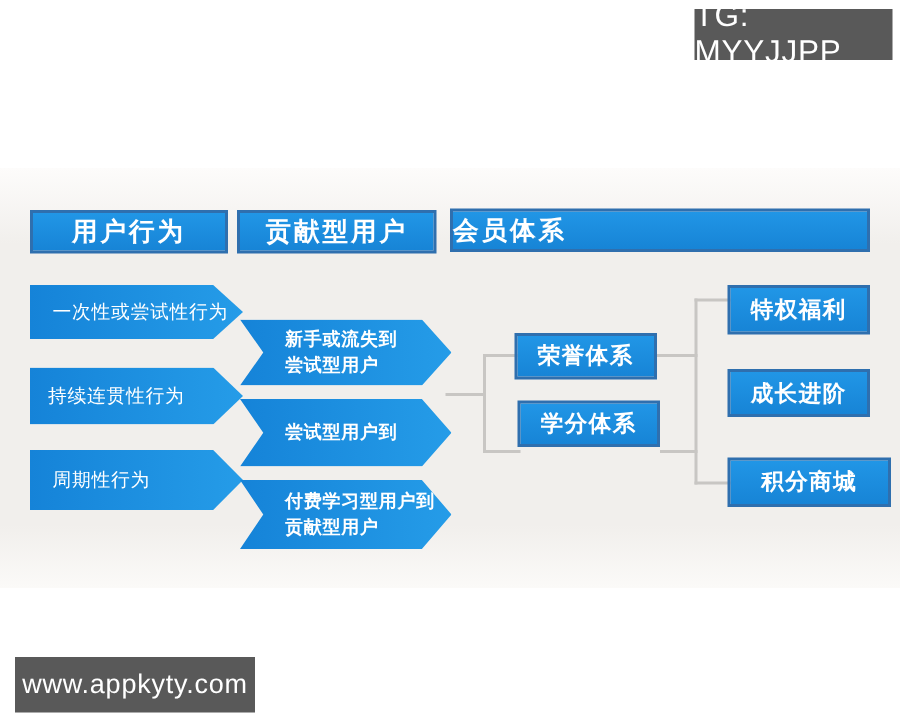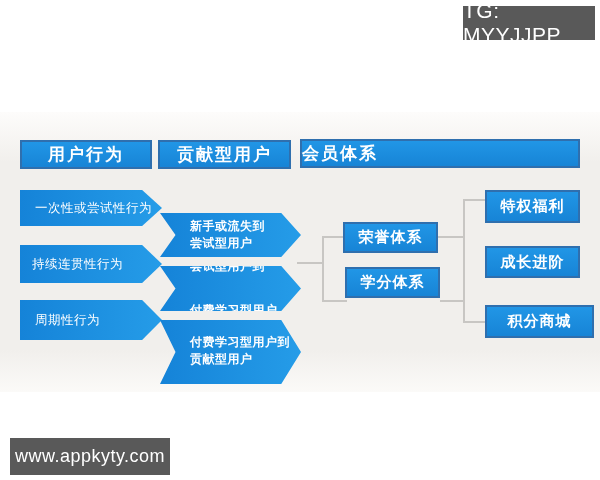--- a/index.html
+++ b/index.html
@@ -87,23 +87,22 @@
   <div class="arrowL" style="top:300px;height:40px;">
     <span>周期性行为</span>
   </div>
 
   <div class="arrowM" style="top:189px;height:44px;">
     <span>新手或流失到</span>
     <span>尝试型用户</span>
   </div>
   <div class="arrowM" style="top:242px;height:45px;gap:29px;">
     <span>尝试型用户到</span>
-    <span>付费学习型用户</span>
   </div>
-  <div class="arrowM" style="top:296px;height:64px;font-family:Liberation Mono, monospace;">
+  <div class="arrowM" style="top:296px;height:46px;">
     <span>付费学习型用户到</span>
     <span>贡献型用户</span>
   </div>
 
   <div class="line h" style="left:297px;top:262px;width:27px;"></div>
   <div class="line v" style="left:322px;top:236px;height:66px;"></div>
   <div class="line h" style="left:322px;top:236px;width:23px;"></div>
   <div class="line h" style="left:322px;top:300px;width:25px;"></div>
   <div class="line h" style="left:438px;top:236px;width:27px;"></div>
   <div class="line h" style="left:440px;top:300px;width:25px;"></div>

